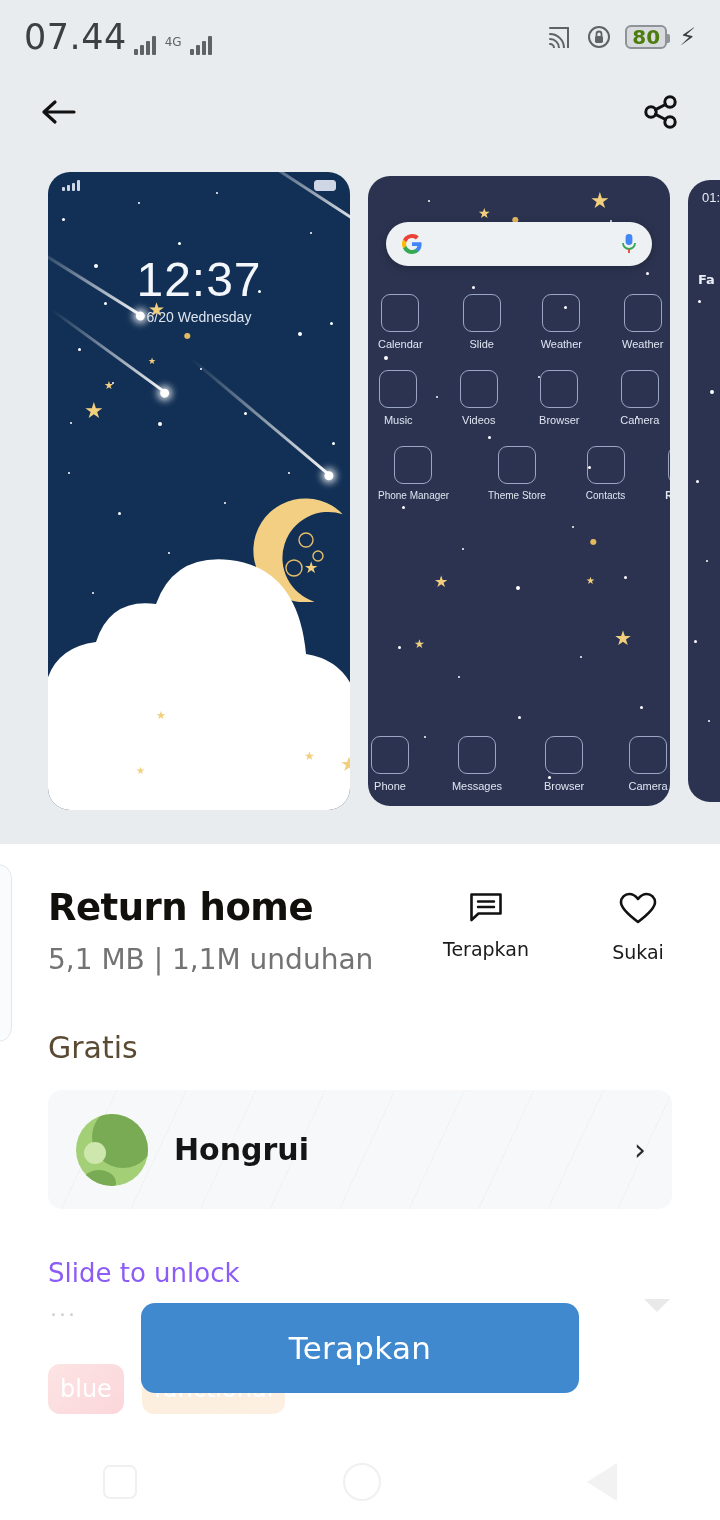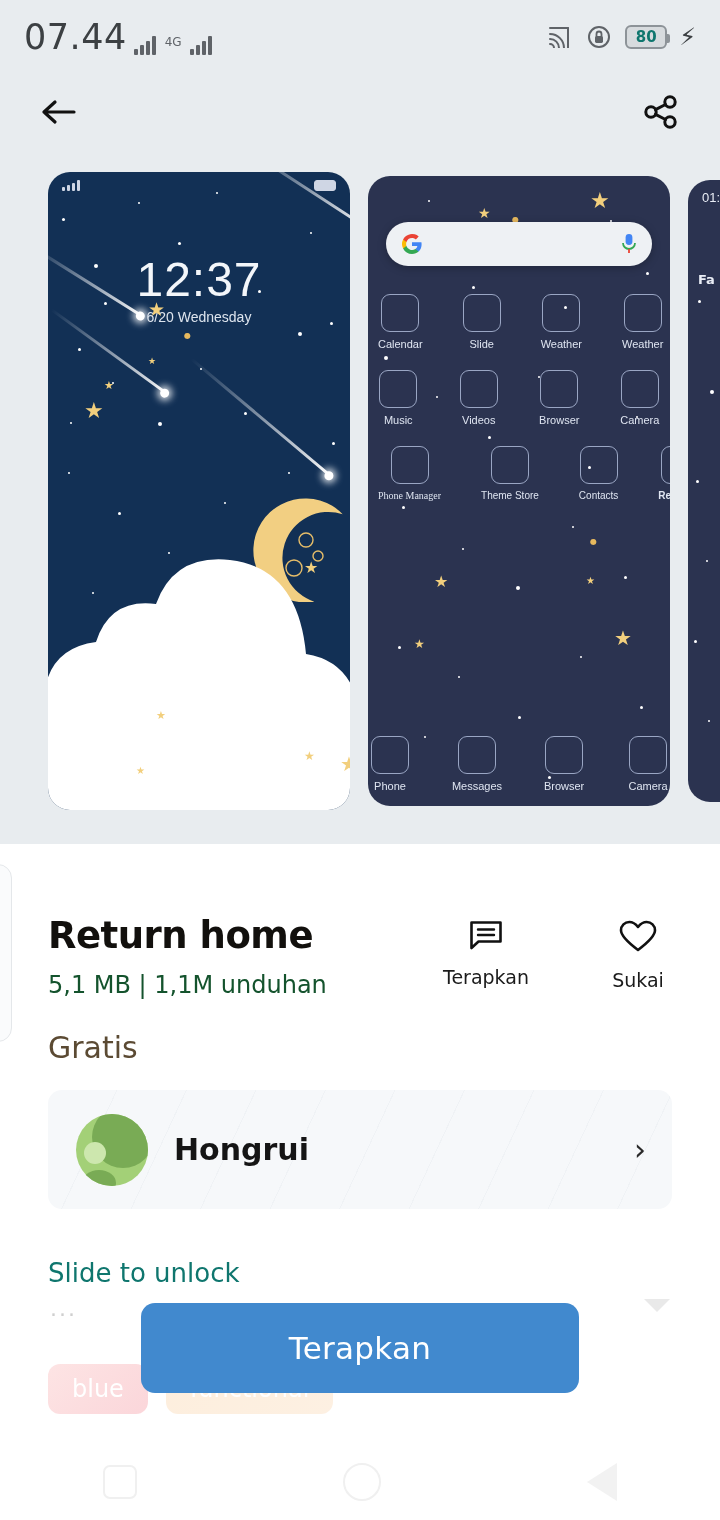--- a/index.html
+++ b/index.html
@@ -25,21 +25,21 @@
   .bars i:nth-child(1){height:6px;} .bars i:nth-child(2){height:10px;}
   .bars i:nth-child(3){height:14px;} .bars i:nth-child(4){height:19px;}
   .net-label { font-size: 12px; color: #5f6368; margin: 0 1px 6px 2px; }
   .sb-right { display: flex; align-items: center; gap: 14px; }
   .cast-icon svg, .lock-icon svg { display:block; }
   .batt {
     position: relative; width: 42px; height: 24px; border: 2px solid #8d9398;
     border-radius: 6px; display: flex; align-items: center; justify-content: center;
     background: #d7dbde;
   }
-  .batt span { font-size: 15px; color: #0f766e; font-weight: bold; }
+  .batt span { font-size: 20px; color: #4d7c0f; font-weight: bold; }
   .batt::after { content:""; position:absolute; right:-5px; top:7px; width:3px; height:9px;
     background:#8d9398; border-radius:0 2px 2px 0; }
   .bolt { color:#3c4043; font-size:24px; line-height:1; margin-left:-2px;}
 
   
   .appbar {
     position: absolute; top: 74px; left: 0; width: 720px; height: 76px;
     background: #e8ecef; display: flex; align-items: center;
     justify-content: space-between; padding: 0 40px;
   }
@@ -101,24 +101,24 @@
   .dock { position:absolute; bottom:14px; left:0; width:100%; }
   .dock .approw { margin-bottom:0; }
 
   
   .detail { position:absolute; top:844px; left:0; width:720px; height:600px; background:#fff; }
   .offcard {
     position:absolute; left:-18px; top:20px; width:30px; height:178px;
     border:1.5px solid #e4e7ea; border-radius:14px; background:#fafbfc;
   }
   .headrow { position:absolute; top:42px; left:48px; right:36px;
-    display:flex; align-items:flex-start; justify-content:space-between;margin-top:28px; }
+    display:flex; align-items:flex-start; justify-content:space-between; }
   .title { font-size:37px; color:#12100d; font-weight:bold;
     font-family:"DejaVu Sans", sans-serif; letter-spacing:-.5px;}
-  .meta { font-size:24px; color:#14532d; margin-top:14px; }
+  .meta { font-size:28px; color:#737373; margin-top:14px; }
   .actions { display:flex; gap:60px; margin-top:6px; }
   .action { text-align:center; width:92px; cursor:pointer; }
   .action .alabel { font-size:19px; color:#1b1b1b; margin-top:12px; }
   .price { position:absolute; top:186px; left:48px; font-size:30px; color:#5b4a33; }
 
   .authorcard {
     position:absolute; top:246px; left:48px; width:624px; height:119px;
     border-radius:14px; background:#f6f8fa; overflow:hidden;
     display:flex; align-items:center; padding:0 26px 0 28px; cursor:pointer;
   }
@@ -129,27 +129,27 @@
   .avatar .crescent{position:absolute;right:-6px;top:-8px;width:62px;height:62px;border-radius:50%;
     background:#79ab55;}
   .avatar .dot1{position:absolute;left:8px;top:28px;width:22px;height:22px;border-radius:50%;
     background:#cde7ae;}
   .avatar .dot2{position:absolute;left:6px;bottom:-10px;width:34px;height:26px;border-radius:50%;
     background:#79ab55;}
   .authorname { position:relative; z-index:1; margin-left:26px; font-size:30px;
     color:#151515; font-weight:bold; }
   .chev { position:relative; z-index:1; margin-left:auto; font-size:30px; color:#2a2a2a; }
 
-  .unlock { position:absolute; top:414px; left:48px; font-size:26px; color:#0f766e; }
+  .unlock { position:absolute; top:414px; left:48px; font-size:26px; color:#8b5cf6; }
   .dots { position:absolute; top:458px; left:50px; font-size:22px; color:#cfcfcf; letter-spacing:2px;}
   .caret { position:absolute; top:455px; left:644px; width:0;height:0;
     border-left:13px solid transparent;border-right:13px solid transparent;
     border-top:13px solid #e9e9e9; cursor:pointer;}
   .tags { position:absolute; top:520px; left:48px; display:flex; gap:18px; }
-  .tag { padding:11px 24px; border-radius:12px; font-size:24px; color:#fff; }
+  .tag { padding:11px 12px; border-radius:12px; font-size:24px; color:#fff; }
   .tag0 { background: linear-gradient(135deg,#fde4e4,#fbd6da); }
   .tag1 { background: linear-gradient(135deg,#fdeedd,#fdf0e2); }
 
   .applybtn {
     position:absolute; left:141px; top:1303px; width:438px; height:90px;
     border-radius:14px; background:#4189ce; color:#fff; border:none;
     font-size:31px; font-family:"DejaVu Sans",sans-serif; cursor:pointer;
     display:flex; align-items:center; justify-content:center; letter-spacing:.3px;
   }
 
@@ -383,21 +383,21 @@
               <div class="lbl">Browser</div>
             </div>
           <div class="app">
               <div class="ic"></div>
               <div class="lbl">Camera</div>
             </div>
         </div>
         <div class="approw">
           <div class="app">
               <div class="ic"></div>
-              <div class="lbl" style="font-size:10px;font-family:Liberation Serif, serif;">Phone Manager</div>
+              <div class="lbl" style="font-size:10px;">Phone Manager</div>
             </div>
           <div class="app">
               <div class="ic"></div>
               <div class="lbl" style="font-size:10px;">Theme Store</div>
             </div>
           <div class="app">
               <div class="ic"></div>
               <div class="lbl" style="font-size:10px;">Contacts</div>
             </div>
           <div class="app">

